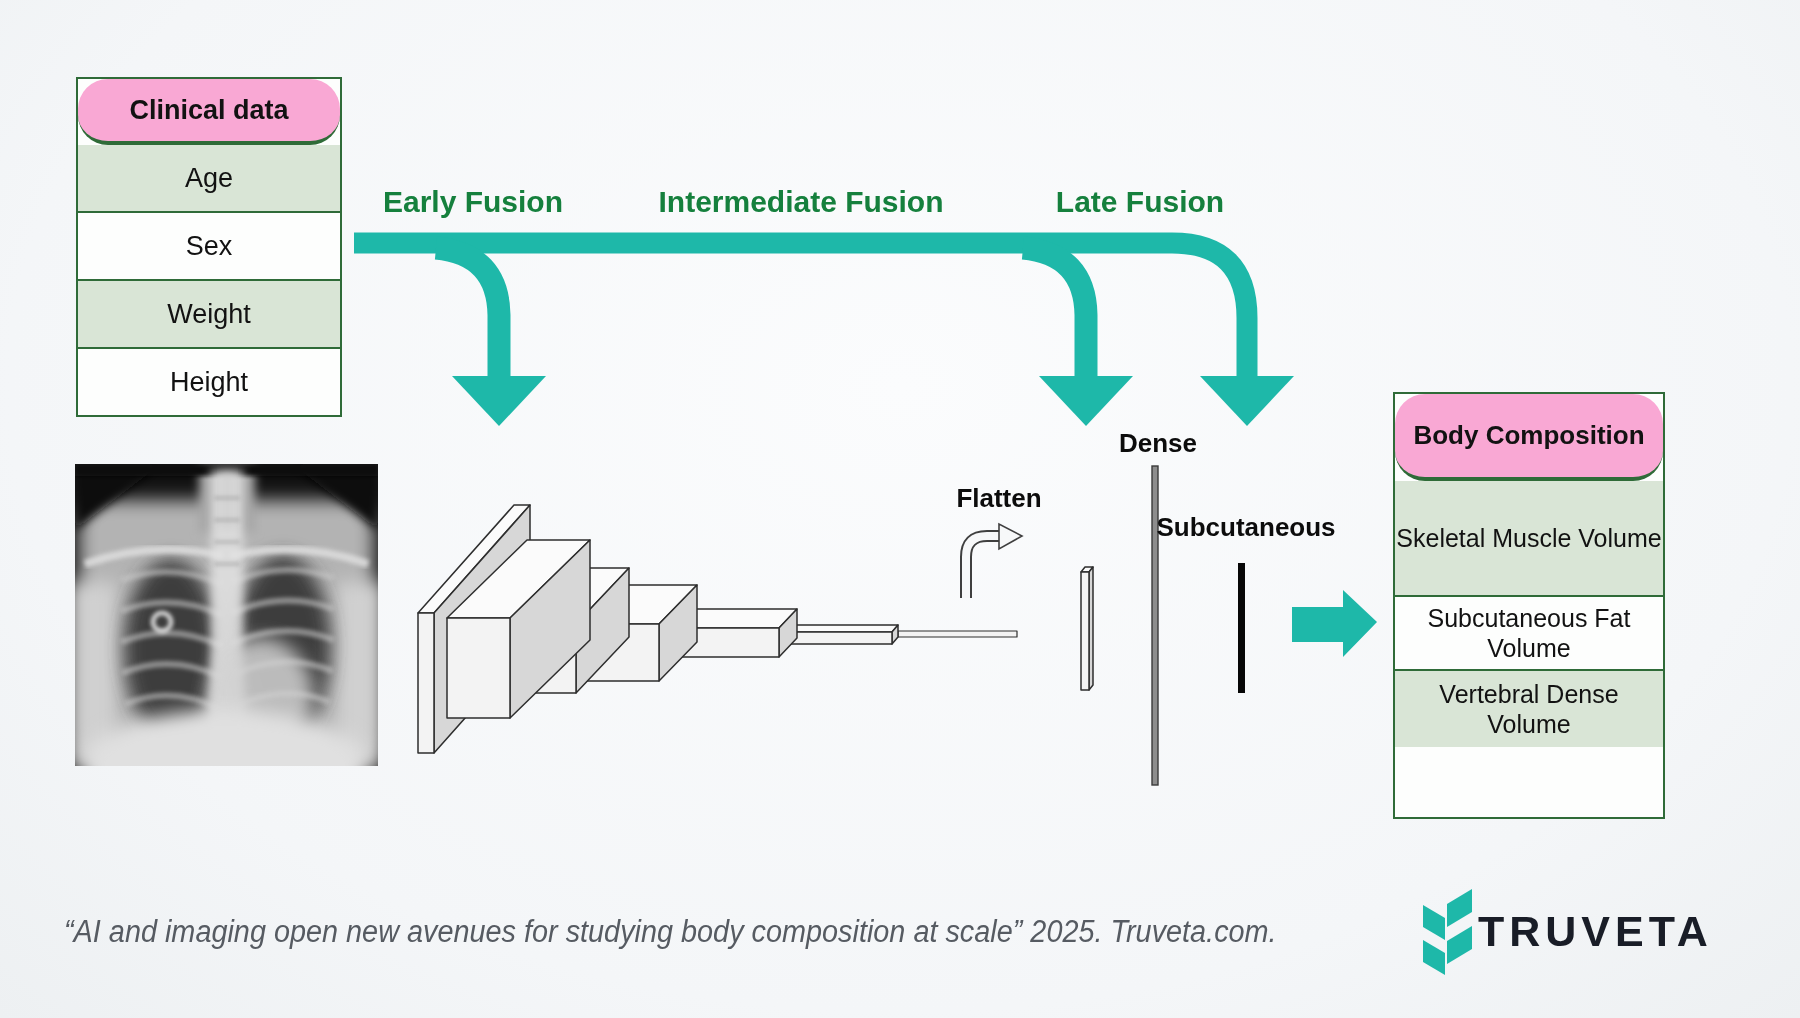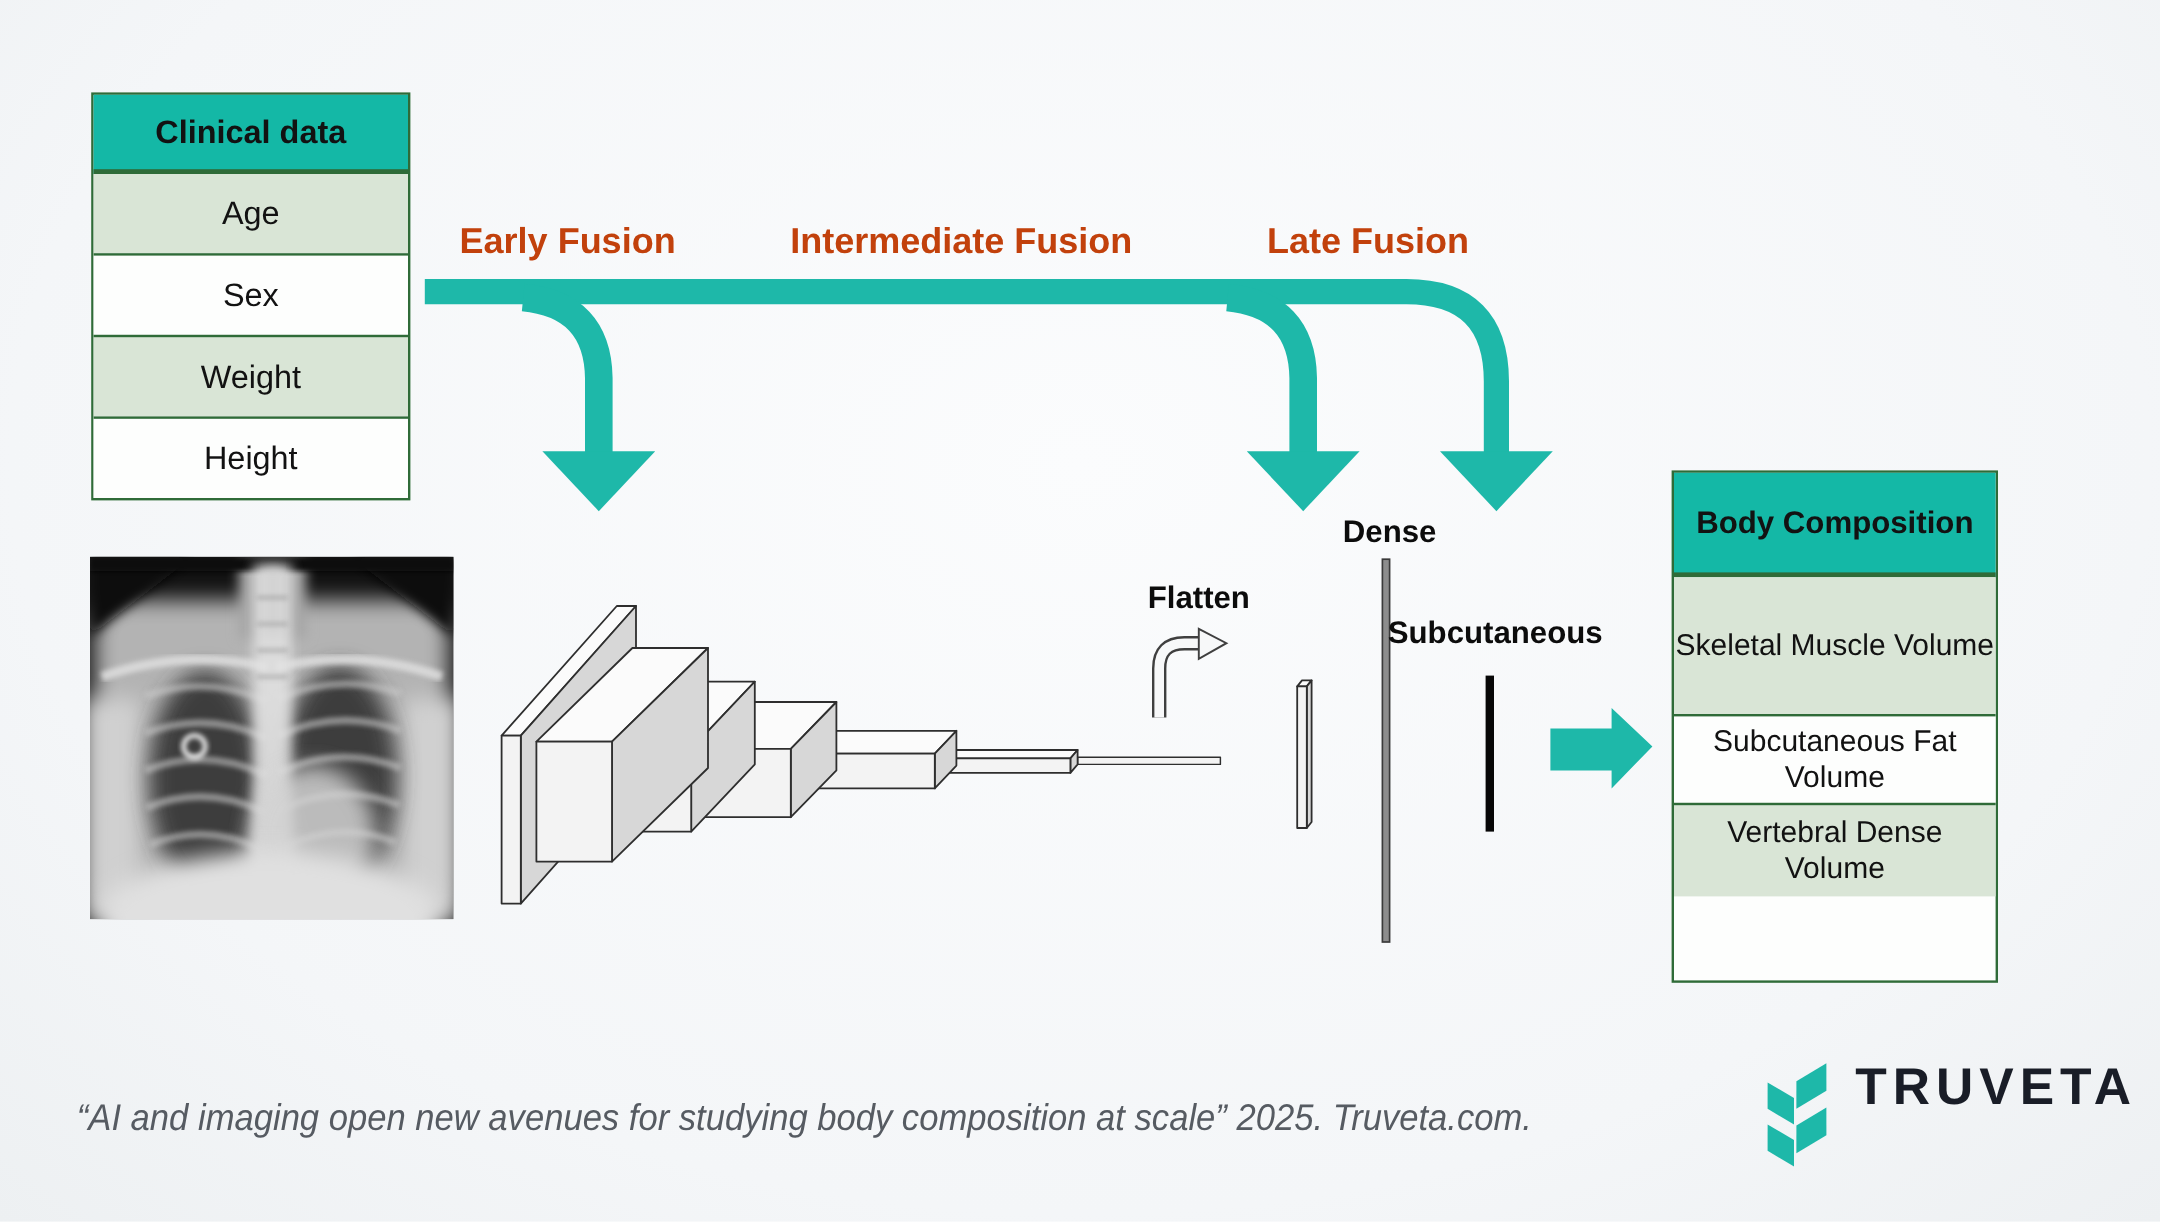--- a/index.html
+++ b/index.html
@@ -18,23 +18,24 @@
   }
 
   
   .data-table{
     position:absolute;display:flex;flex-direction:column;
     border:2px solid var(--table_border_green);
     background:#fdfefd;text-align:center;
   }
   .t-header{
     display:flex;align-items:center;justify-content:center;
-    font-weight:700;background:#14b8a6;
+    font-weight:700;background:#f9a8d4;
     border-bottom:4px solid var(--table_border_green);
     flex:0 0 auto;
+    border-radius:30px;
   }
   .t-row{
     display:flex;align-items:center;justify-content:center;
     border-top:2px solid var(--table_border_green);background:#fdfefd;text-align:center;
   }
   .t-row:nth-child(2){border-top:none}
   .data-table .t-row:nth-child(even){background:var(--row_fill_green)}
 
   .clinical{left:76px;top:77px;width:266px;height:340px;font-size:27px}
   .clinical .t-header{height:66px;font-size:27px}
@@ -43,21 +44,21 @@
   .bodycomp{left:1393px;top:392px;width:272px;height:427px;font-size:25px;line-height:1.22}
   .bodycomp .t-header{height:87px;font-size:26px}
   .bodycomp .t-row:nth-child(2){height:114px}
   .bodycomp .t-row:nth-child(3){height:74px}
   .bodycomp .t-row:nth-child(4){height:78px;padding:0 30px}
   .bodycomp .t-row:nth-child(5){flex:1}
 
   
   .fusion-label{
     position:absolute;transform:translateX(-50%);
-    font-weight:700;font-size:30px;color:#c2410c;white-space:nowrap;
+    font-weight:700;font-size:30px;color:#15803d;white-space:nowrap;
   }
   .net-label{
     position:absolute;transform:translateX(-50%);
     font-weight:700;font-size:26px;color:#0c0c0c;white-space:nowrap;
   }
 
   
   svg.flow{position:absolute;left:0;top:0;pointer-events:none}
   .teal-stroke{fill:none;stroke:var(--accent_teal)}
   .teal-fill{fill:var(--accent_teal);stroke:none}
@@ -68,21 +69,21 @@
   
   svg.xray{position:absolute;left:75px;top:464px}
 
   
   .citation{
     position:absolute;left:64px;top:913px;
     font-style:italic;font-size:31px;line-height:38px;
     color:var(--citation_gray);white-space:nowrap;
     transform:scaleX(.93);transform-origin:0 50%;
   }
-  .logo{position:absolute;left:1471px;top:882px;height:98px;display:flex;gap:19px}
+  .logo{position:absolute;left:1421px;top:882px;height:98px;display:flex;align-items:center;gap:1px}
   .logo-text{
     font-size:43px;font-weight:800;letter-spacing:5px;
     color:var(--logo_dark);white-space:nowrap;
   }
 </style>
 </head>
 <body>
 
 <svg class="xray" width="303" height="302" viewBox="0 0 303 302" aria-hidden="true">
   <defs>

